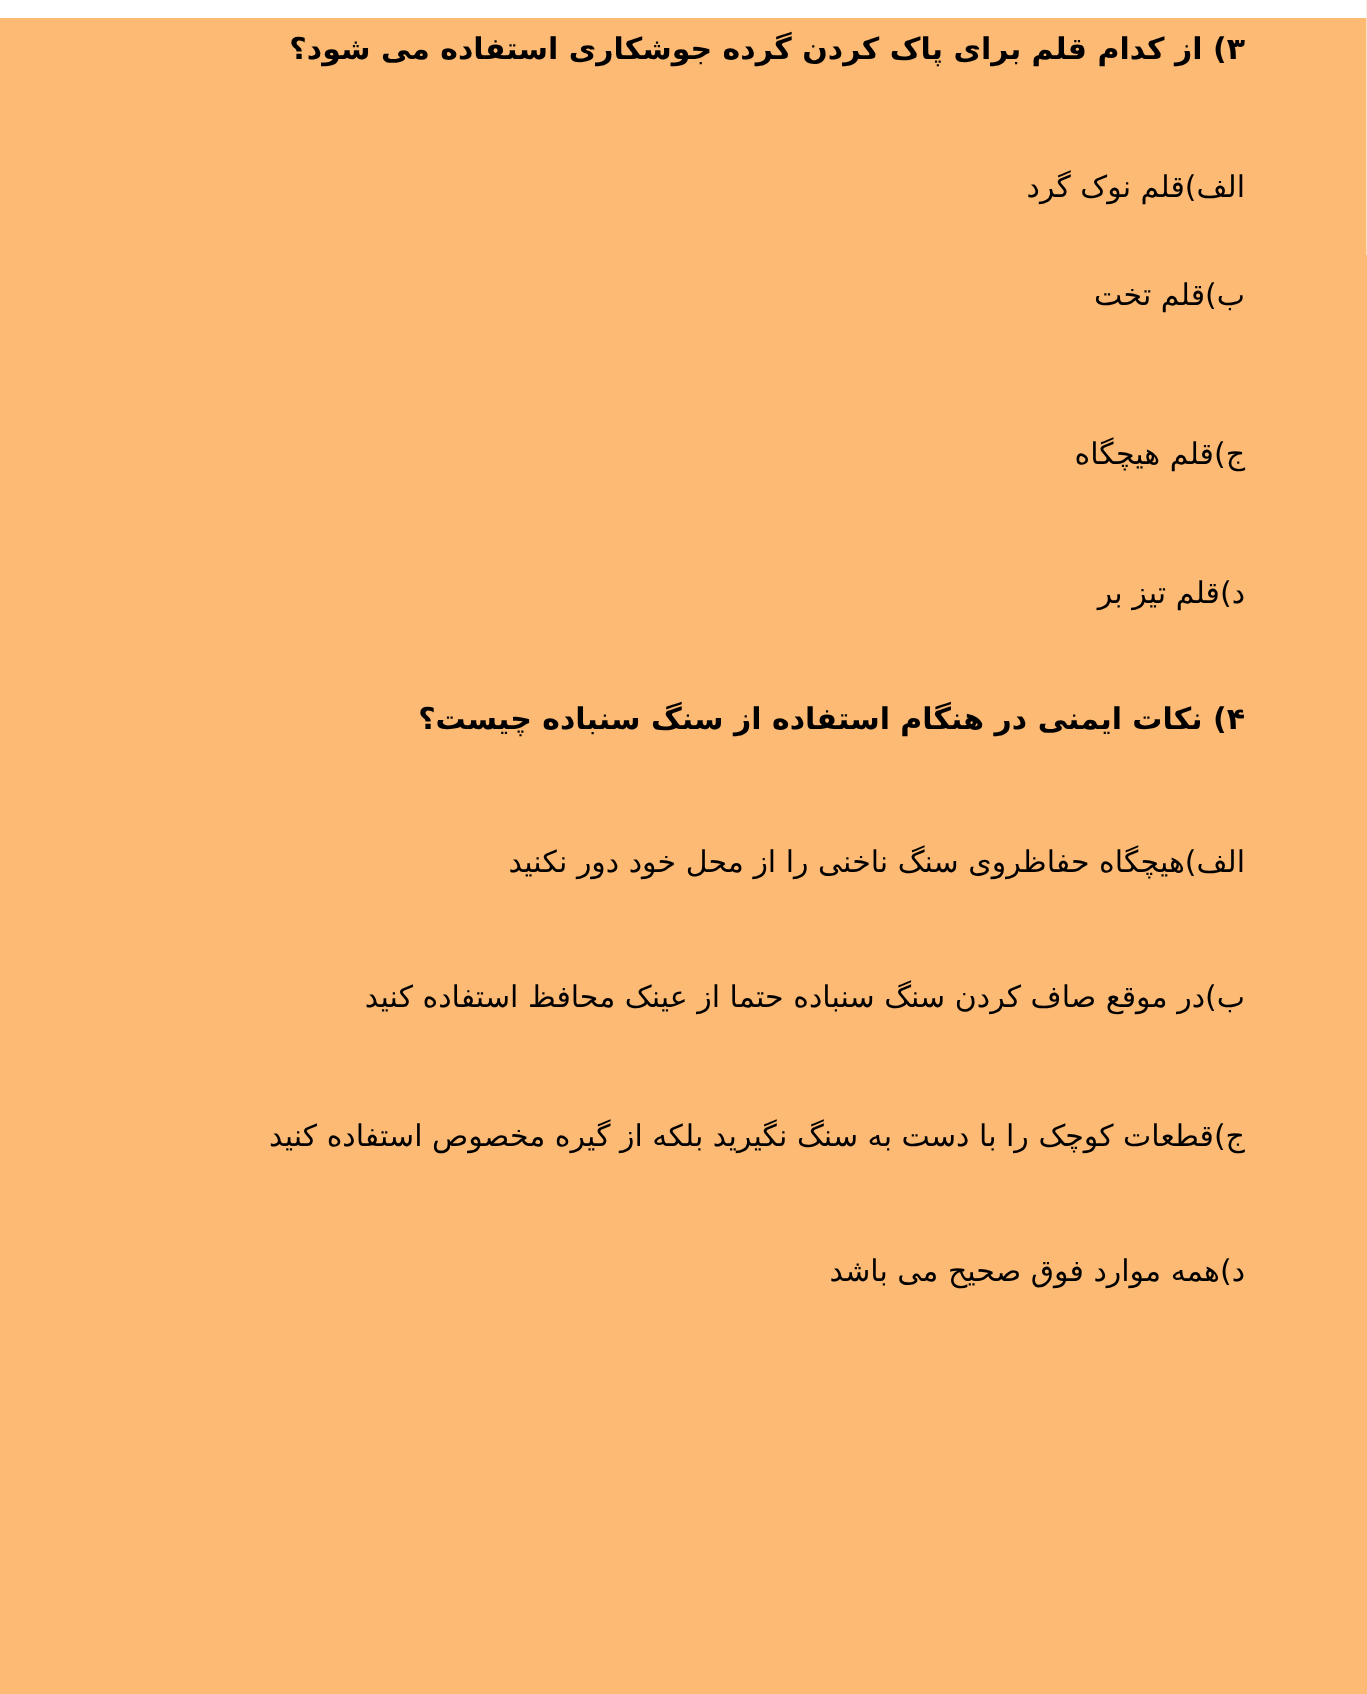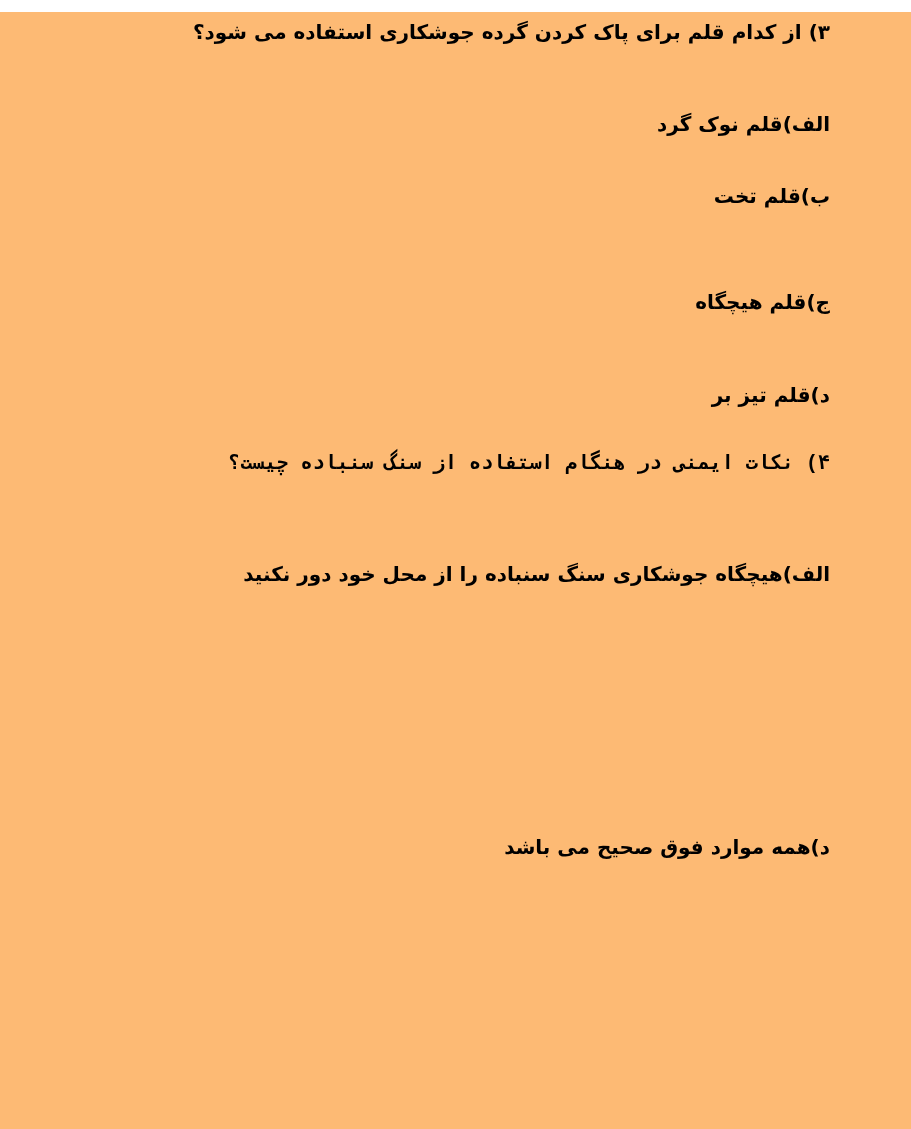--- a/index.html
+++ b/index.html
@@ -25,42 +25,44 @@
       margin-top: 12px;
     }
     .line {
       position: absolute;
       right: 81px;
       direction: rtl;
       text-align: right;
       white-space: nowrap;
       font-size: 20px;
       line-height: 28px;
-      font-weight: bold;
+      font-weight: normal;
     }
     .question {
       font-weight: bold;
     }
   </style>
 </head>
 <body>
 
 <div class="page">
 
   <div class="line question" style="top:6px;">۳) از کدام قلم برای پاک کردن گرده جوشکاری استفاده می شود؟</div>
 
   <div class="line" style="top:98px;">الف)قلم نوک گرد</div>
 
   <div class="line" style="top:170px;">ب)قلم تخت</div>
 
   <div class="line" style="top:276px;">ج)قلم هیچگاه</div>
 
   <div class="line" style="top:369px;">د)قلم تیز بر</div>
 
-  <div class="line question" style="top:438px;font-family:Liberation Mono, monospace;">۴) نکات ایمنی در هنگام استفاده از سنگ سنباده چیست؟</div>
+  <div class="line question" style="top:453px;">۴) نکات ایمنی در هنگام استفاده از سنگ سنباده چیست؟</div>
 
-  <div class="line" style="top:548px;">الف)هیچگاه جوشکاری سنگ سنباده را از محل خود دور نکنید</div>
+  <div class="line" style="top:548px;">الف)هیچگاه حفاظروی سنگ ناخنی را از محل خود دور نکنید</div>
 
+  <div class="line" style="top:638px;">ب)در موقع صاف کردن سنگ سنباده حتما از عینک محافظ استفاده کنید</div>
 
+  <div class="line" style="top:731px;">ج)قطعات کوچک را با دست به سنگ نگیرید بلکه از گیره مخصوص استفاده کنید</div>
 
   <div class="line" style="top:821px;text-align:center;">د)همه موارد فوق صحیح می باشد</div>
 
 </div>
 
 </body></html>

